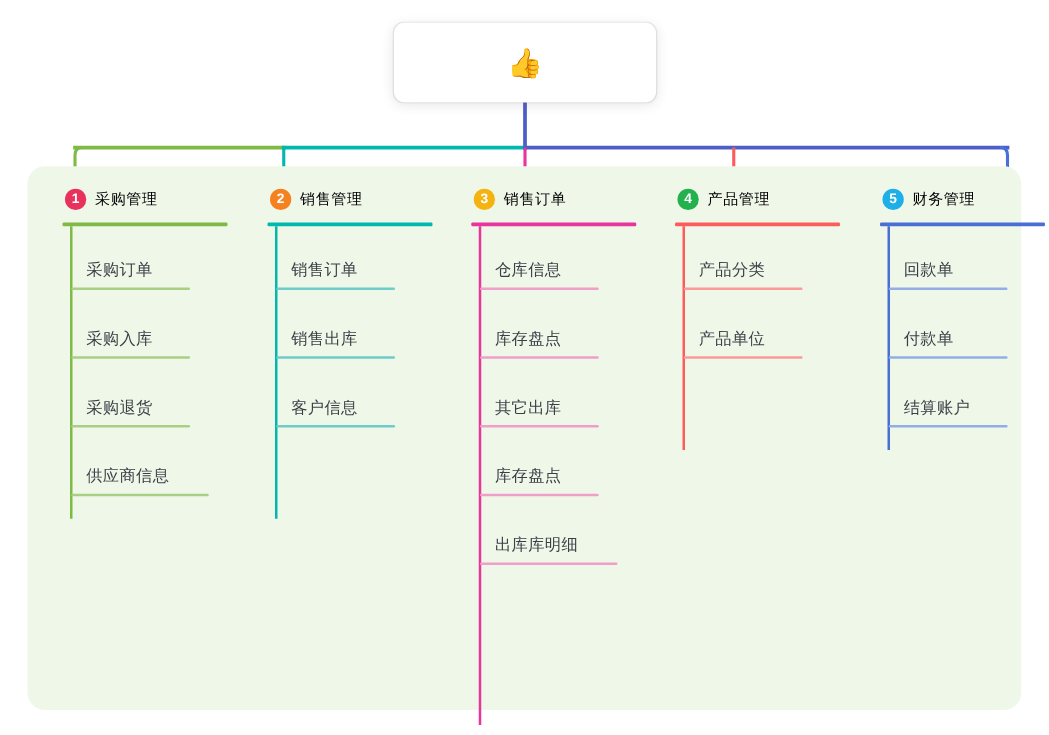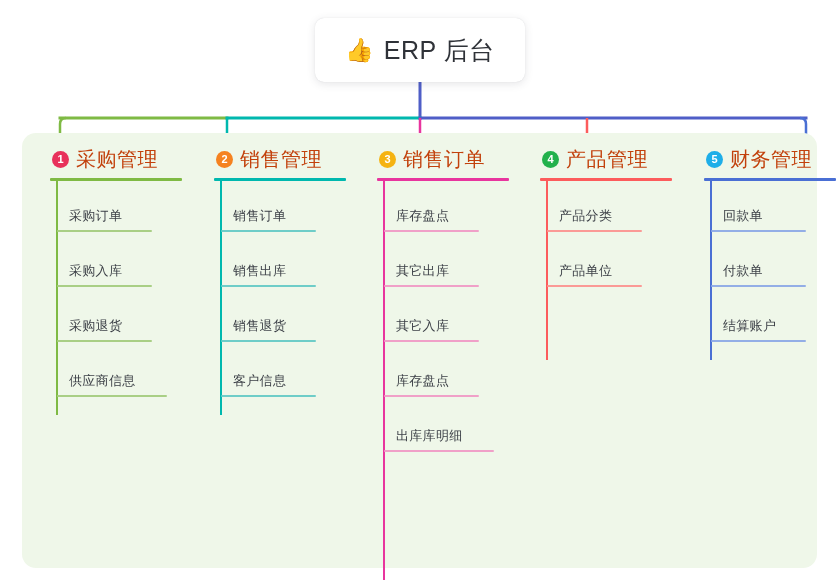--- a/index.html
+++ b/index.html
@@ -89,22 +89,22 @@
     height: 17px;
     border-radius: 50%;
     color: #ffffff;
     font-size: 11px;
     line-height: 17px;
     text-align: center;
     font-weight: bold;
     flex: 0 0 auto;
   }
   .col-title {
-    font-size: 20px;
-    color: #c2410c;
+    font-size: 12px;
+    color: #000000;
     white-space: nowrap;
     letter-spacing: 0.5px;
   }
   .head-rule {
     position: absolute;
     left: 14px;
     top: 33px;
     height: 3px;
     width: 132px;
     border-radius: 1px;
@@ -159,21 +159,20 @@
       <path d="M227 118 L227 162" stroke="#00b8ae" stroke-width="2.5" fill="none"></path>
       <path d="M420 118 L420 162" stroke="#e8359e" stroke-width="2.5" fill="none"></path>
       <path d="M587 118 L587 162" stroke="#fc5c5c" stroke-width="2.5" fill="none"></path>
       <path d="M800 118 Q806 118 806 124 L806 162" stroke="#4a6fd4" stroke-width="2.5" fill="none"></path>
     </svg>
 
   <div id="panel"></div>
 
   <div id="root-card">
     <span class="thumb">👍</span>
-    <span class="root-text">ERP 后台</span>
   </div>
 
   <div id="columns">
       <div class="column" style="left: 36px; top: 145px;">
         <div class="col-head">
           <span class="badge" style="background: rgb(232, 49, 91);">1</span>
           <span class="col-title">采购管理</span>
         </div>
         <div class="head-rule" style="background: rgb(127, 186, 68);"></div>
         <div class="col-stem" style="background: rgb(127, 186, 68); height: 234px;"></div>
@@ -206,47 +205,43 @@
         <div class="leaves">
           <div class="leaf">
             <div class="leaf-label">销售订单</div>
             <div class="leaf-rule" style="background: rgb(110, 205, 200);"></div>
           </div>
           <div class="leaf">
             <div class="leaf-label">销售出库</div>
             <div class="leaf-rule" style="background: rgb(110, 205, 200);"></div>
           </div>
           <div class="leaf">
-            <div class="leaf-label">销售退货</div>
-            <div class="leaf-rule" style="background: rgb(110, 205, 200);"></div>
-          </div>
-          <div class="leaf">
             <div class="leaf-label">客户信息</div>
             <div class="leaf-rule" style="background: rgb(110, 205, 200);"></div>
           </div>
         </div>
       </div>
       <div class="column" style="left: 363px; top: 145px;">
         <div class="col-head">
           <span class="badge" style="background: rgb(245, 179, 18);">3</span>
           <span class="col-title">销售订单</span>
         </div>
         <div class="head-rule" style="background: rgb(232, 53, 158);"></div>
         <div class="col-stem" style="background: rgb(232, 53, 158); height: 399px;"></div>
         <div class="leaves">
           <div class="leaf">
+            <div class="leaf-label">仓库信息</div>
+            <div class="leaf-rule" style="background: rgb(240, 160, 200);"></div>
+          </div>
+          <div class="leaf">
             <div class="leaf-label">库存盘点</div>
             <div class="leaf-rule" style="background: rgb(240, 160, 200);"></div>
           </div>
           <div class="leaf">
             <div class="leaf-label">其它出库</div>
-            <div class="leaf-rule" style="background: rgb(240, 160, 200);"></div>
-          </div>
-          <div class="leaf">
-            <div class="leaf-label">其它入库</div>
             <div class="leaf-rule" style="background: rgb(240, 160, 200);"></div>
           </div>
           <div class="leaf">
             <div class="leaf-label">库存盘点</div>
             <div class="leaf-rule" style="background: rgb(240, 160, 200);"></div>
           </div>
           <div class="leaf wide">
             <div class="leaf-label">出库库明细</div>
             <div class="leaf-rule" style="background: rgb(240, 160, 200);"></div>
           </div>

